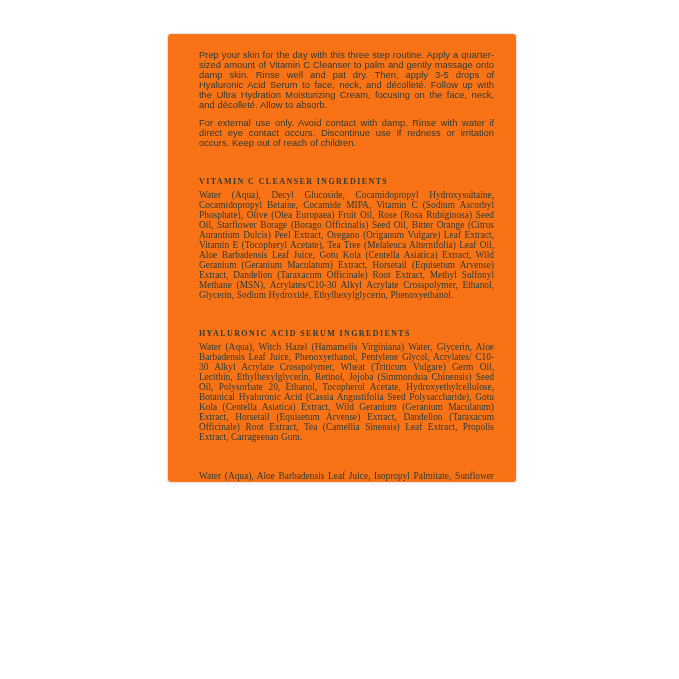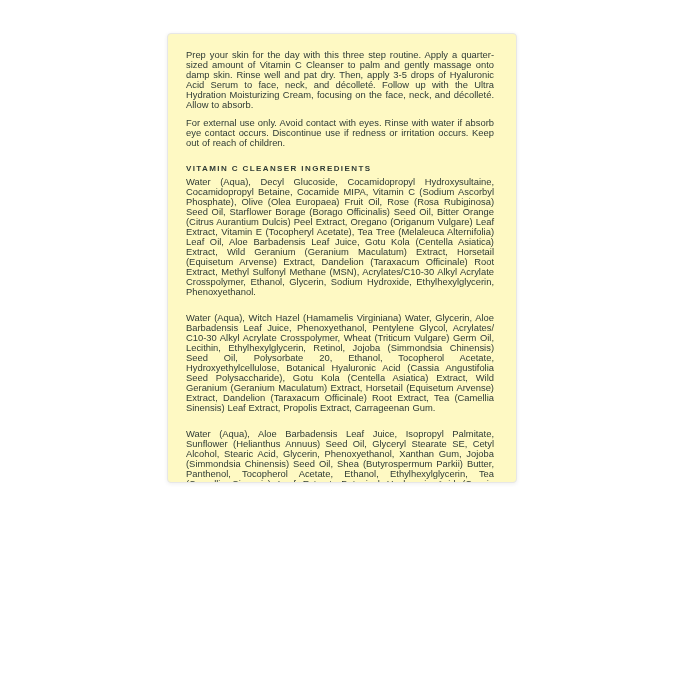--- a/index.html
+++ b/index.html
@@ -17,68 +17,70 @@
     background: #ffffff;
     overflow: hidden;
   }
   .label-card {
     position: absolute;
     left: 167px;
     top: 33px;
     width: 350px;
     height: 450px;
     box-sizing: border-box;
-    background: #fef9c3;
+    background: #f97316;
     border: 1px solid #e7e7e7;
     border-radius: 4px;
     box-shadow: 0 1px 4px rgba(0,0,0,0.07);
-    padding: 16px 22px 0 18px;
+    padding: 16px 22px 0 31px;
     overflow: hidden;
     color: #2f3b35;
   }
   .body-text {
     margin: 0;
     font-size: 9.4px;
     line-height: 10px;
     text-align: justify;
     color: #2f3b35;
     word-spacing: 0.3px;
   }
   .warning-text {
     margin: 8px 0 0 0;
   }
   .section {
-    margin-top: 16px;
+    margin-top: 29px;
+    font-family: Liberation Serif, serif;
   }
   .section-heading {
     margin: 0 0 3px 0;
     font-size: 8px;
     line-height: 10px;
     font-weight: bold;
     letter-spacing: 1.4px;
     text-transform: uppercase;
     color: #2f3b35;
   }
 </style>
 </head>
 <body>
 
 <div class="stage">
   <div class="label-card">
 
     <p class="body-text">Prep your skin for the day with this three step routine. Apply a quarter-sized amount of Vitamin C Cleanser to palm and gently massage onto damp skin. Rinse well and pat dry. Then, apply 3-5 drops of Hyaluronic Acid Serum to face, neck, and décolleté. Follow up with the Ultra Hydration Moisturizing Cream, focusing on the face, neck, and décolleté. Allow to absorb.</p>
 
-    <p class="body-text warning-text">For external use only. Avoid contact with eyes. Rinse with water if absorb eye contact occurs. Discontinue use if redness or irritation occurs. Keep out of reach of children.</p>
+    <p class="body-text warning-text">For external use only. Avoid contact with damp. Rinse with water if direct eye contact occurs. Discontinue use if redness or irritation occurs. Keep out of reach of children.</p>
 
     <div class="section">
       <h3 class="section-heading">VITAMIN C CLEANSER INGREDIENTS</h3>
       <p class="body-text">Water (Aqua), Decyl Glucoside, Cocamidopropyl Hydroxysultaine, Cocamidopropyl Betaine, Cocamide MIPA, Vitamin C (Sodium Ascorbyl Phosphate), Olive (Olea Europaea) Fruit Oil, Rose (Rosa Rubiginosa) Seed Oil, Starflower Borage (Borago Officinalis) Seed Oil, Bitter Orange (Citrus Aurantium Dulcis) Peel Extract, Oregano (Origanum Vulgare) Leaf Extract, Vitamin E (Tocopheryl Acetate), Tea Tree (Melaleuca Alternifolia) Leaf Oil, Aloe Barbadensis Leaf Juice, Gotu Kola (Centella Asiatica) Extract, Wild Geranium (Geranium Maculatum) Extract, Horsetail (Equisetum Arvense) Extract, Dandelion (Taraxacum Officinale) Root Extract, Methyl Sulfonyl Methane (MSN), Acrylates/C10-30 Alkyl Acrylate Crosspolymer, Ethanol, Glycerin, Sodium Hydroxide, Ethylhexylglycerin, Phenoxyethanol.</p>
     </div>
 
     <div class="section">
+      <h3 class="section-heading">HYALURONIC ACID SERUM INGREDIENTS</h3>
       <p class="body-text">Water (Aqua), Witch Hazel (Hamamelis Virginiana) Water, Glycerin, Aloe Barbadensis Leaf Juice, Phenoxyethanol, Pentylene Glycol, Acrylates/ C10-30 Alkyl Acrylate Crosspolymer, Wheat (Triticum Vulgare) Germ Oil, Lecithin, Ethylhexylglycerin, Retinol, Jojoba (Simmondsia Chinensis) Seed Oil, Polysorbate 20, Ethanol, Tocopherol Acetate, Hydroxyethylcellulose, Botanical Hyaluronic Acid (Cassia Angustifolia Seed Polysaccharide), Gotu Kola (Centella Asiatica) Extract, Wild Geranium (Geranium Maculatum) Extract, Horsetail (Equisetum Arvense) Extract, Dandelion (Taraxacum Officinale) Root Extract, Tea (Camellia Sinensis) Leaf Extract, Propolis Extract, Carrageenan Gum.</p>
     </div>
 
     <div class="section">
       <p class="body-text">Water (Aqua), Aloe Barbadensis Leaf Juice, Isopropyl Palmitate, Sunflower (Helianthus Annuus) Seed Oil, Glyceryl Stearate SE, Cetyl Alcohol, Stearic Acid, Glycerin, Phenoxyethanol, Xanthan Gum, Jojoba (Simmondsia Chinensis) Seed Oil, Shea (Butyrospermum Parkii) Butter, Panthenol, Tocopherol Acetate, Ethanol, Ethylhexylglycerin, Tea (Camellia Sinensis) Leaf Extract, Botanical Hyaluronic Acid (Cassia Angustifolia Seed Polysaccharide), Licorice (Glycyrrhiza Glabra) Extract, Mushroom (Ganoderma Lucidum) Extract, Gotu Kola (Centella Asiatica) Extract, Wild Geranium (Geranium Maculatum) Extract, Horsetail (Equisetum Arvense) Extract, Dandelion (Taraxacum Officinale) Root Extract, Hydroxyethylcellulose, Lemon Balm (Melissa Officinalis), Panax Ginseng Root Extract, Anise (Anisum) Fruit Extract, Horseradish (Cochlearia Armoracia) Root Extract, Magnolia Vine (Schisandra Chinensis) Fruit Extract, Fennel (Foeniculum Vulgare) Fruit Extract.</p>
     </div>
 
   </div>
 </div>
 

